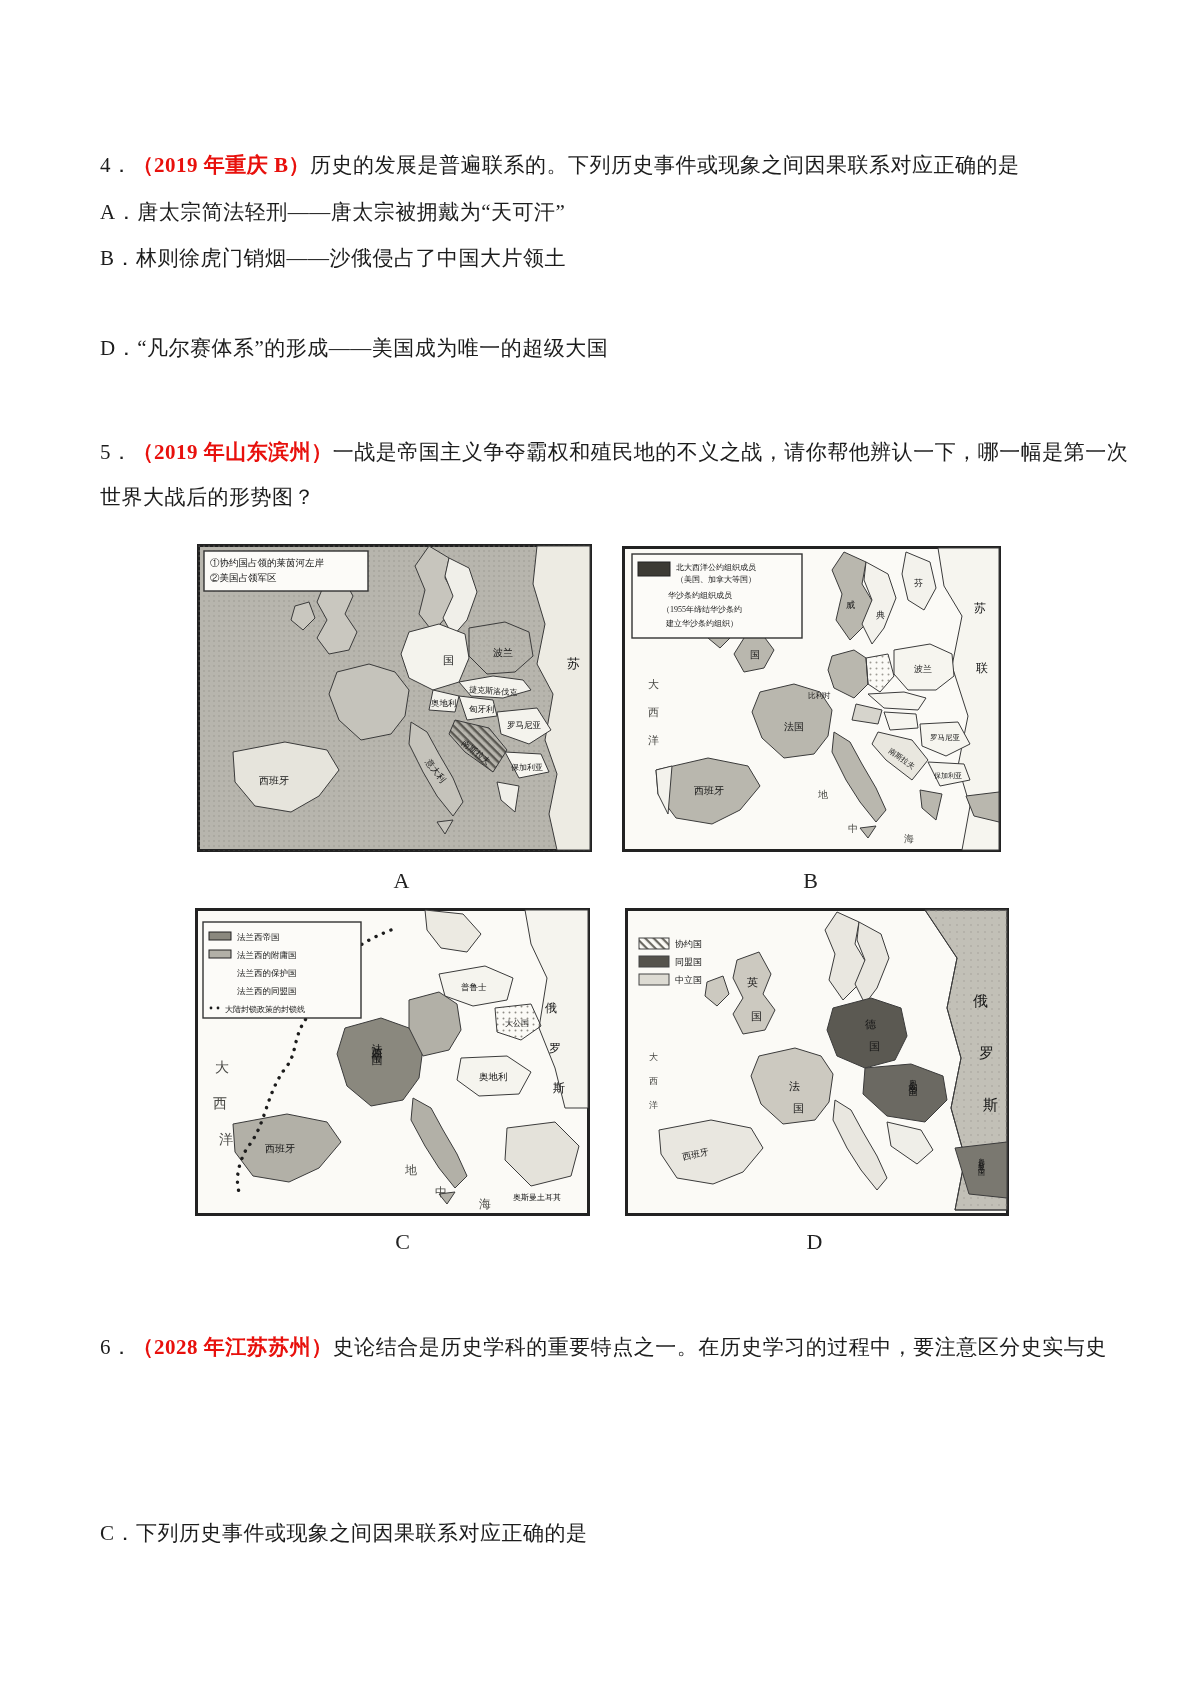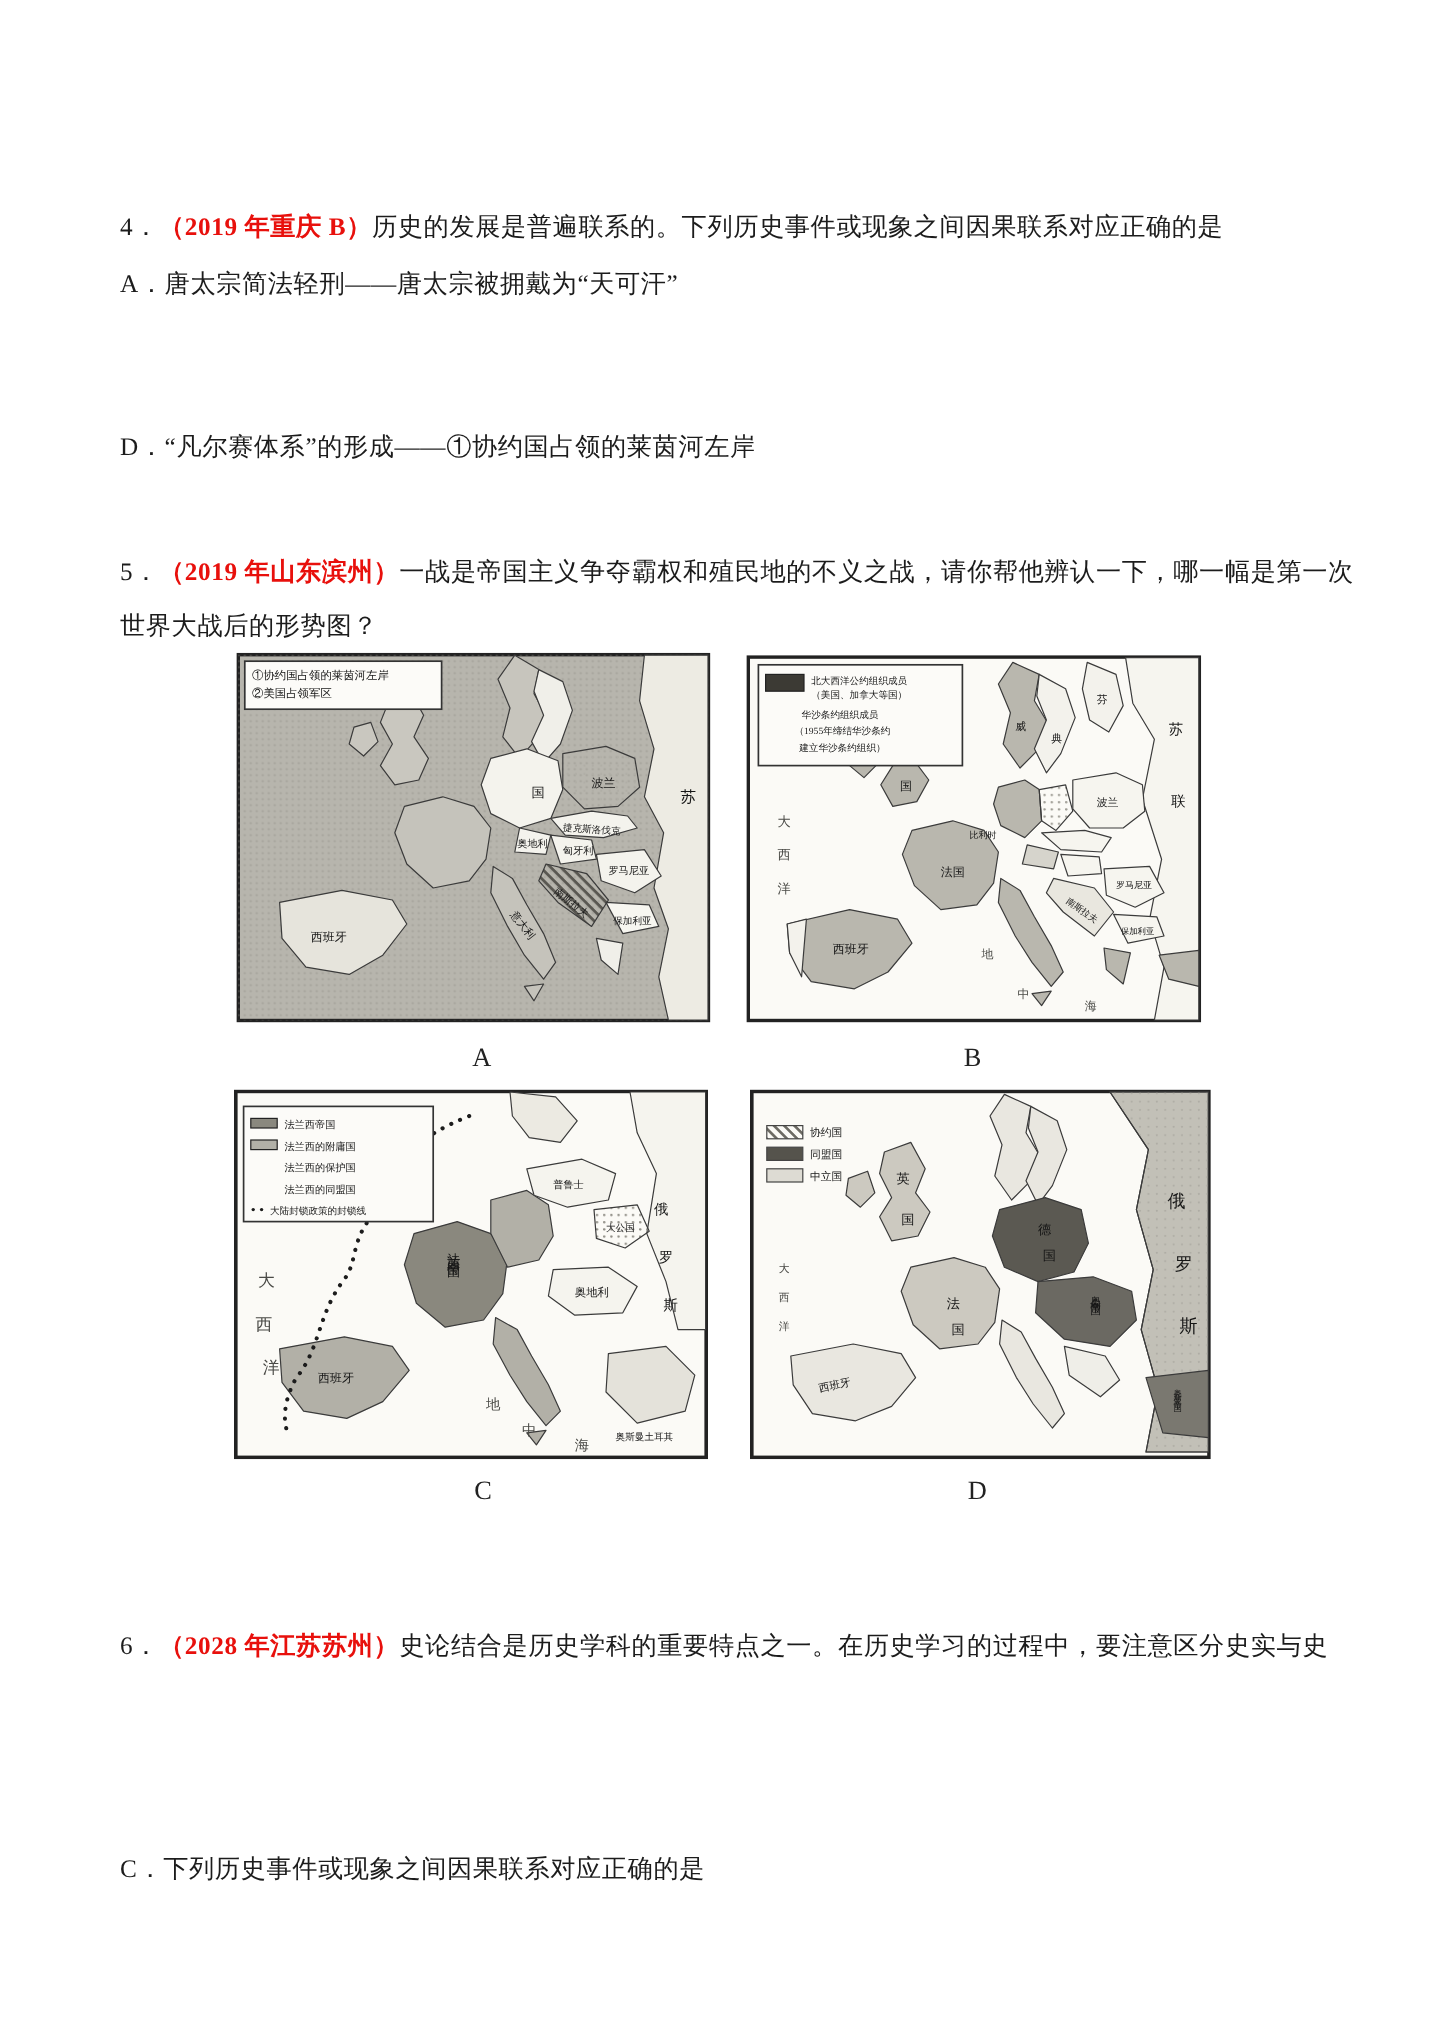--- a/index.html
+++ b/index.html
@@ -1,38 +1,39 @@
 <!DOCTYPE html>
 <html><head>
 <meta charset="utf-8">
 <style>
   html,body{margin:0;padding:0;}
   body{width:1200px;height:1698px;background:#ffffff;position:relative;overflow:hidden;
        font-family:"Liberation Serif","DejaVu Serif",serif;color:#1c1c1c;}
   .page{position:absolute;inset:0;background:#fff;}
-  .line{position:absolute;left:100px;white-space:nowrap;font-size:21px;line-height:26px;letter-spacing:.5px;margin-top:24px;}
+  .line{position:absolute;left:100px;white-space:nowrap;font-size:21px;line-height:26px;letter-spacing:.5px;}
   .tag{color:#e8100c;font-weight:700;}
   .maplabel{position:absolute;font-size:22px;letter-spacing:1px;color:#222;transform:translateX(-50%);}
   .mapsvg{position:absolute;}
   svg text{font-family:"Liberation Serif","DejaVu Serif",serif;fill:#161616;}
   .lnd{stroke:#3b3b3b;stroke-width:1;stroke-linejoin:round;}
   .legendbox{fill:#fcfbf8;stroke:#333;stroke-width:1.4;}
   .vtb{writing-mode:vertical-rl;text-orientation:upright;letter-spacing:3px;}
   .sea-lbl{fill:#4a4a46;}
 </style>
 </head>
 <body>
 
 <div class="page">
 
   <div class="line" style="top:152px">
     <span>4．</span><span class="tag">（2019 年重庆 B）</span><span>历史的发展是普遍联系的。下列历史事件或现象之间因果联系对应正确的是</span>
   </div>
   <div class="line" style="top:199px">A．唐太宗简法轻刑——唐太宗被拥戴为“天可汗”</div>
-  <div class="line" style="top:335px">D．“凡尔赛体系”的形成——①协约国占领的莱茵河左岸</div>
+  <div class="line" style="top:245px">B．林则徐虎门销烟——沙俄侵占了中国大片领土</div>
+  <div class="line" style="top:335px">D．“凡尔赛体系”的形成——美国成为唯一的超级大国</div>
 
   <div class="line" style="top:439px">
     <span>5．</span><span class="tag">（2019 年山东滨州）</span><span>一战是帝国主义争夺霸权和殖民地的不义之战，请你帮他辨认一下，哪一幅是第一次</span>
   </div>
   <div class="line" style="top:484px">世界大战后的形势图？</div>
 
   <svg class="mapsvg" style="left:197px;top:544px" width="395" height="308" viewBox="0 0 395 308">
     <defs>
       <pattern id="dotsA" width="5" height="5" patternUnits="userSpaceOnUse">
           <circle cx="2" cy="2" r="0.9" fill="#8f8d86"></circle>

